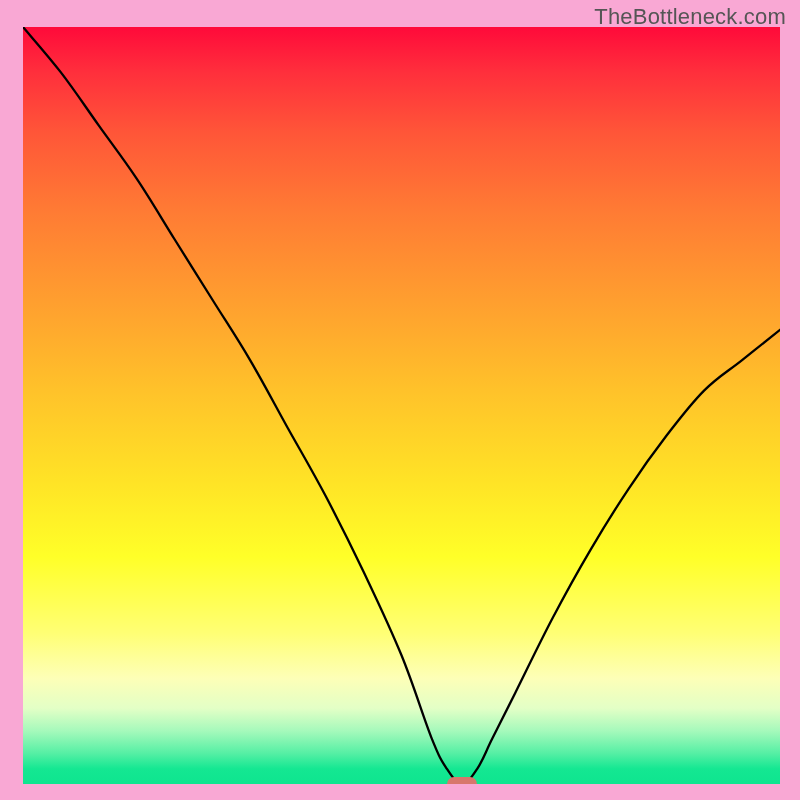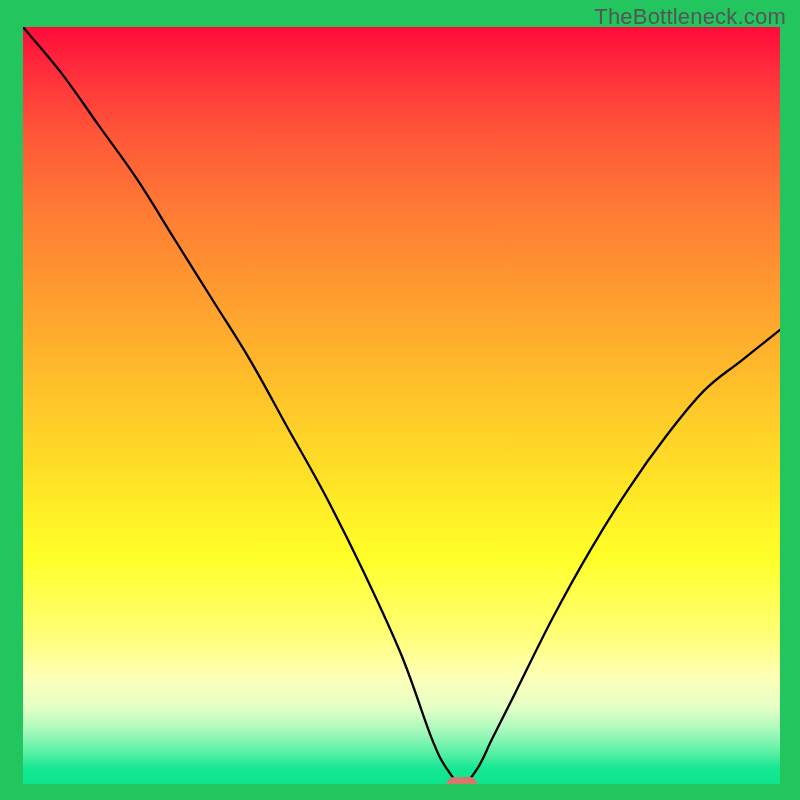--- a/index.html
+++ b/index.html
@@ -8,21 +8,21 @@
     width: 800px;
     height: 800px;
     background: #000;
     overflow: hidden;
     font-family: Arial, Helvetica, sans-serif;
   }
   .frame {
     position: relative;
     width: 800px;
     height: 800px;
-    background: #22c55e;
+    background: #f9a8d4;
   }
   .watermark {
     position: absolute;
     top: 4px;
     right: 14px;
     color: #555;
     font-size: 22px;
     font-weight: 500;
     letter-spacing: 0.2px;
     z-index: 50;

